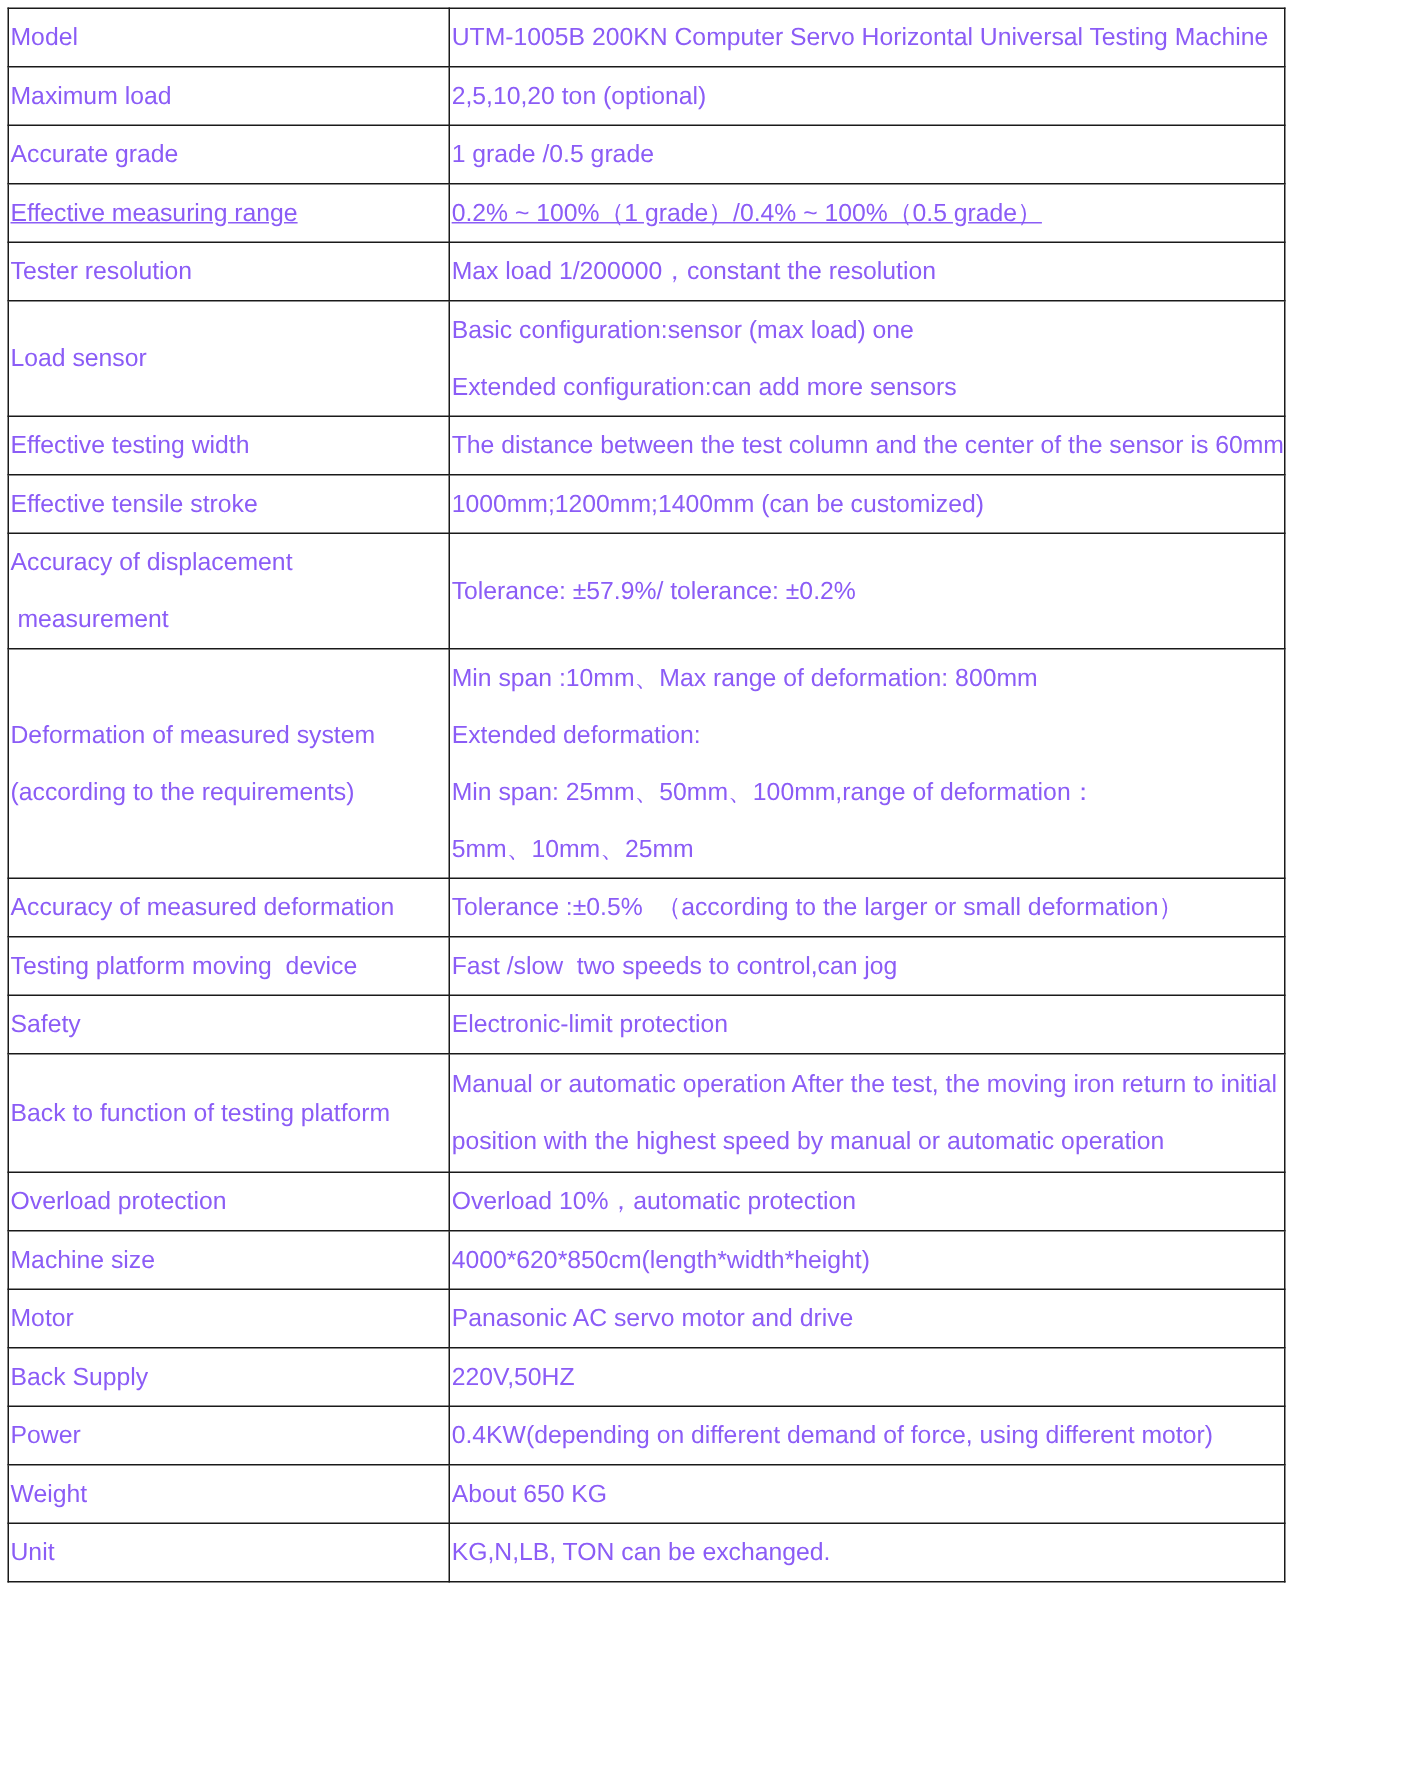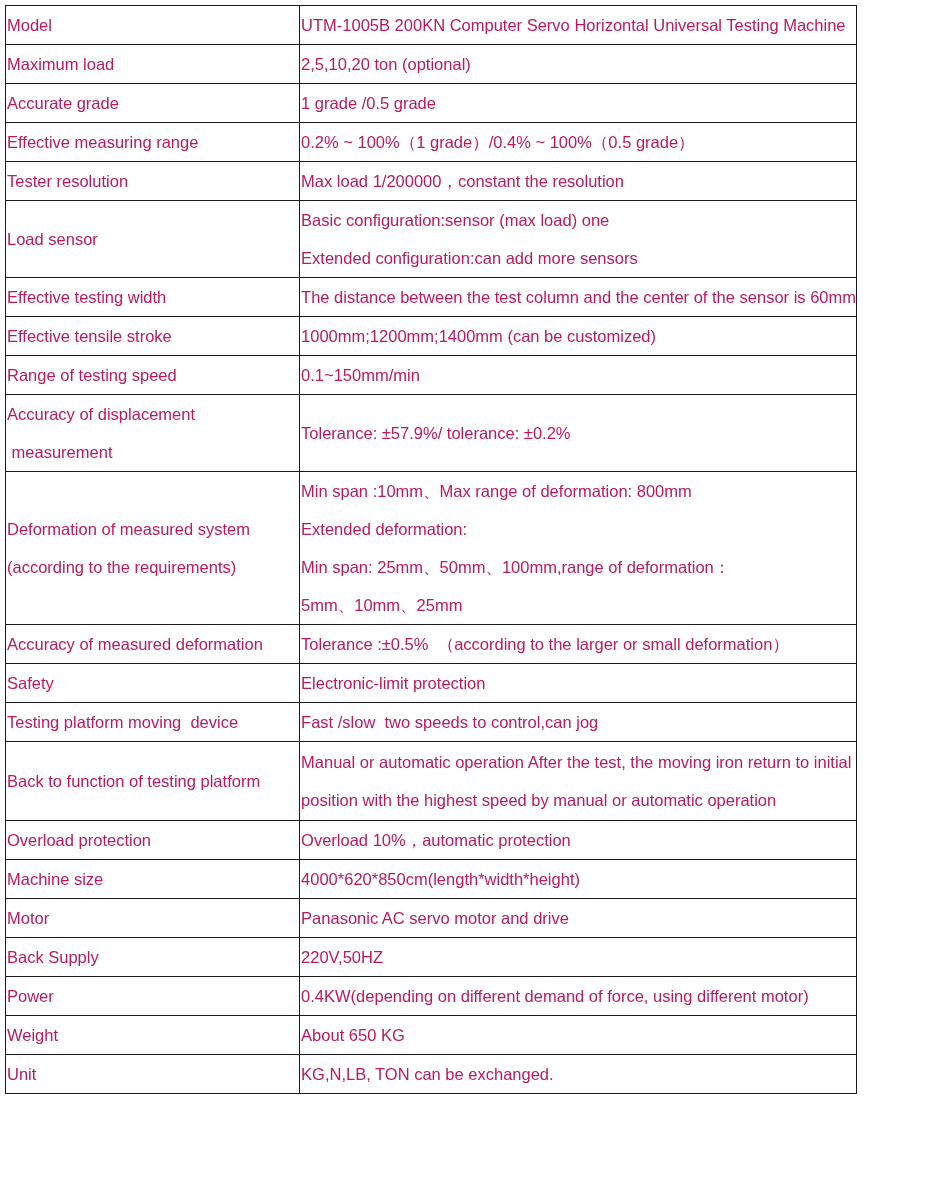--- a/index.html
+++ b/index.html
@@ -3,21 +3,21 @@
 <meta charset="utf-8">
 <style>
   html, body { margin: 0; padding: 0; background: #ffffff; }
   body { width: 950px; height: 1184px; position: relative; overflow: hidden; }
   table.spec {
     position: absolute; left: 5px; top: 5px;
     width: 852px;
     border-collapse: collapse;
     font-family: "Liberation Sans", sans-serif;
     font-size: 16.5px;
-    color: #be185d;
+    color: #8b5cf6;
   }
   table.spec td {
     border: 1.5px solid #1a1a1a;
     padding: 0 0 0 1px;
     vertical-align: middle;
     line-height: 38px;
   }
   td.label { width: 302px; }
   td.value { }
   .line { display: block; white-space: pre; }
@@ -44,21 +44,21 @@
         </td>
       </tr>
       <tr style="height: 39px;">
         <td class="label">
           <span class="line">Accurate grade</span>
         </td>
         <td class="value">
           <span class="line">1 grade /0.5 grade</span>
         </td>
       </tr>
-      <tr style="height: 38px;">
+      <tr style="height: 38px; text-decoration: underline;">
         <td class="label">
           <span class="line">Effective measuring range</span>
         </td>
         <td class="value">
           <span class="line">0.2% ~ 100%（1 grade）/0.4% ~ 100%（0.5 grade）</span>
         </td>
       </tr>
       <tr style="height: 39px; margin-left: 32px;">
         <td class="label">
           <span class="line">Tester resolution</span>
@@ -83,28 +83,20 @@
         <td class="value">
           <span class="line">The distance between the test column and the center of the sensor is 60mm</span>
         </td>
       </tr>
       <tr style="height: 39px;">
         <td class="label">
           <span class="line">Effective tensile stroke</span>
         </td>
         <td class="value">
           <span class="line">1000mm;1200mm;1400mm (can be customized)</span>
-        </td>
-      </tr>
-      <tr style="height: 38px;">
-        <td class="label">
-          <span class="line">Range of testing speed</span>
-        </td>
-        <td class="value">
-          <span class="line">0.1~150mm/min</span>
         </td>
       </tr>
       <tr style="height: 77px;">
         <td class="label">
           <span class="line">Accuracy of displacement</span>
           <span class="line"> measurement</span>
         </td>
         <td class="value">
           <span class="line">Tolerance: ±57.9%/ tolerance: ±0.2%</span>
         </td>
@@ -124,32 +116,32 @@
       <tr style="height: 38px;">
         <td class="label">
           <span class="line">Accuracy of measured deformation</span>
         </td>
         <td class="value">
           <span class="line">Tolerance :±0.5%  （according to the larger or small deformation）</span>
         </td>
       </tr>
       <tr style="height: 39px;">
         <td class="label">
+          <span class="line">Testing platform moving  device</span>
+        </td>
+        <td class="value">
+          <span class="line">Fast /slow  two speeds to control,can jog</span>
+        </td>
+      </tr>
+      <tr style="height: 39px;">
+        <td class="label">
           <span class="line">Safety</span>
         </td>
         <td class="value">
           <span class="line">Electronic-limit protection</span>
-        </td>
-      </tr>
-      <tr style="height: 39px;">
-        <td class="label">
-          <span class="line">Testing platform moving  device</span>
-        </td>
-        <td class="value">
-          <span class="line">Fast /slow  two speeds to control,can jog</span>
         </td>
       </tr>
       <tr style="height: 79px;">
         <td class="label">
           <span class="line">Back to function of testing platform</span>
         </td>
         <td class="value">
           <span class="line">Manual or automatic operation After the test, the moving iron return to initial</span>
           <span class="line">position with the highest speed by manual or automatic operation</span>
         </td>

